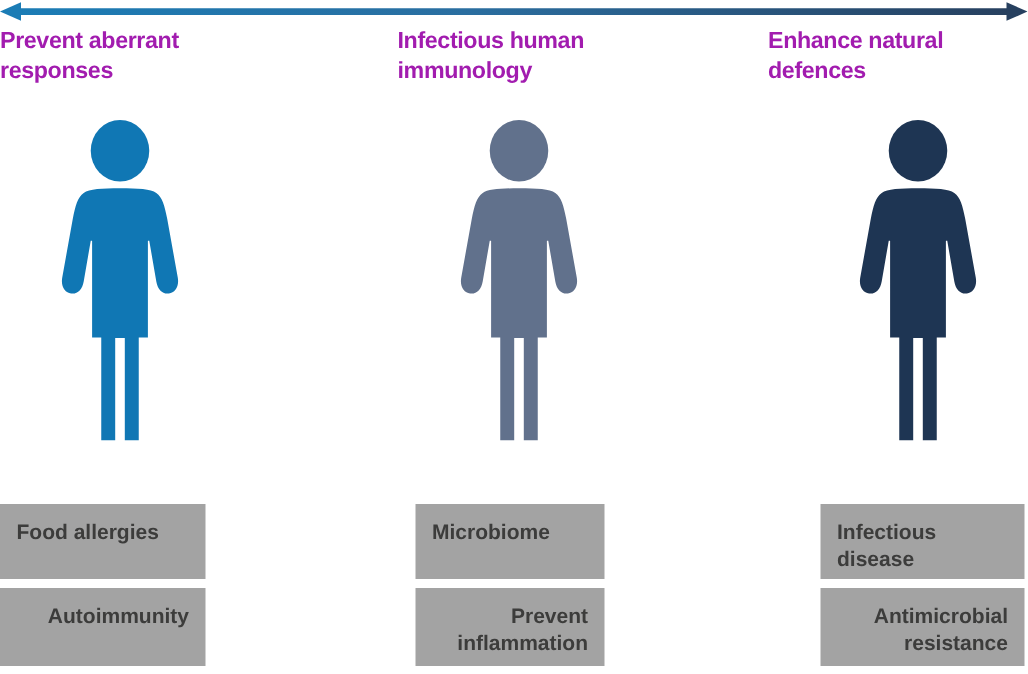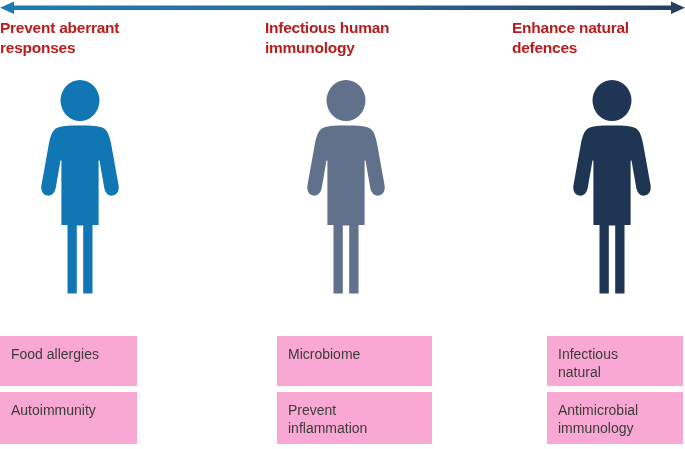--- a/index.html
+++ b/index.html
@@ -33,55 +33,56 @@
     width: 150px;
   }
   .col-1 { left: 0px;   width: 170px; }
   .col-2 { left: 265px; width: 175px; }
   .col-3 { left: 512px; width: 175px; }
 
   .col-heading {
     font-size: 15.5px;
     font-weight: bold;
     line-height: 1.28;
-    color: #b91c1c;
+    color: #a21caf;
     letter-spacing: -0.25px;
     margin: 0;
     white-space: pre-line;
   }
 
   
   .figure {
     position: absolute;
     top: 80px;
     width: 100px;
     height: 215px;
   }
   .fig-1 { left: 30px; }
   .fig-2 { left: 296px; }
   .fig-3 { left: 562px; }
   .figure svg { display: block; width: 100%; height: 100%; }
 
   
   .chip {
     position: absolute;
-    background: #f9a8d4;
+    background: #a3a3a3;
     box-sizing: border-box;
     padding: 9px 11px 0 11px;
     font-size: 14px;
     line-height: 1.32;
     color: #3c3c3b;
     white-space: pre-line;
+    font-weight: bold;
   }
   .chips-col-1 .chip { left: 0px;   width: 137px; }
-  .chips-col-2 .chip { left: 277px; width: 155px; }
+  .chips-col-2 .chip { left: 277px; width: 126px; }
   .chips-col-3 .chip { left: 547px; width: 136px; }
 
   .chip.row-a { top: 336px; height: 50px; }
-  .chip.row-b { top: 392px; height: 52px; }
+  .chip.row-b { top: 392px; height: 52px; text-align: right; }
 </style>
 </head>
 <body>
 
 <div class="arrow-wrap">
   <svg width="685" height="22" viewBox="0 0 685 22" xmlns="http://www.w3.org/2000/svg">
     <defs>
       <linearGradient id="arrowGrad" x1="0" y1="0" x2="1" y2="0">
         <stop offset="0%" stop-color="#1b7cb5"></stop>
         <stop offset="45%" stop-color="#2a6ea0"></stop>
@@ -161,16 +162,16 @@
 </div>
 
 <div class="chips-col-2">
   <div class="chip row-a">Microbiome</div>
   <div class="chip row-b">Prevent
 inflammation</div>
 </div>
 
 <div class="chips-col-3">
   <div class="chip row-a">Infectious
-natural</div>
+disease</div>
   <div class="chip row-b">Antimicrobial
-immunology</div>
+resistance</div>
 </div>
 
 </body></html>

